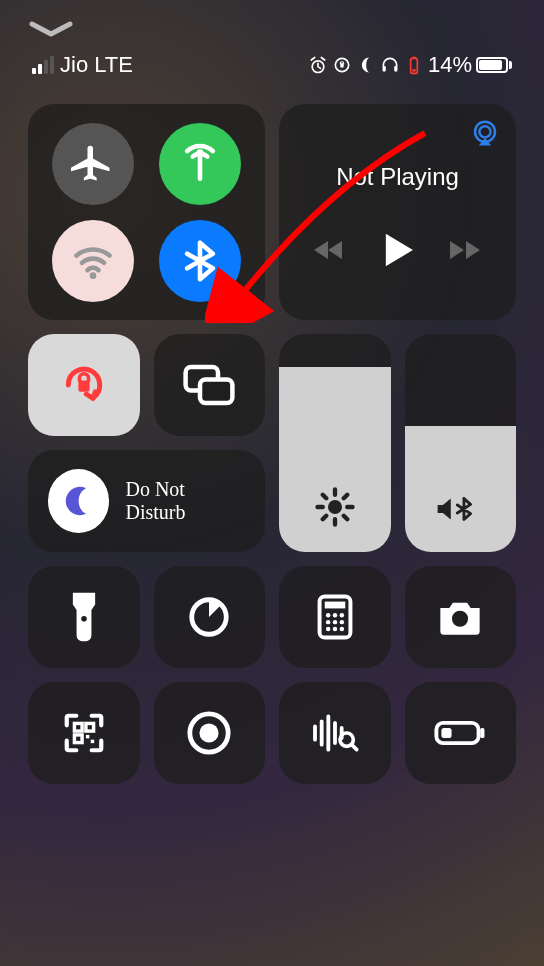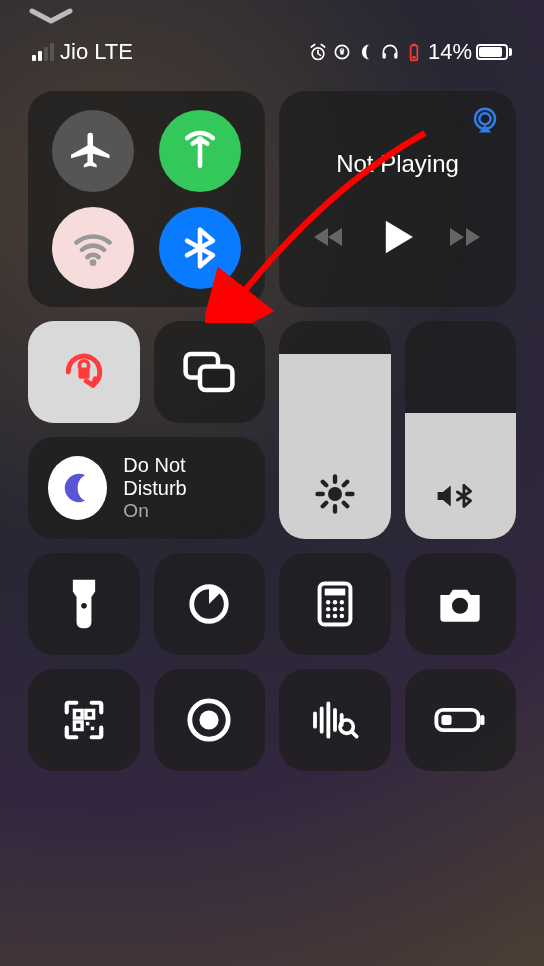--- a/index.html
+++ b/index.html
@@ -12,21 +12,21 @@
   overflow: hidden;
   position: relative;
 }
 .blur-overlay {
   position: absolute; inset: 0;
   background: rgba(30,30,30,0.25);
   backdrop-filter: blur(6px);
 }
 .container {
   position: relative;
-  padding: 5px 28px;
+  padding: 18px 28px;
 }
 .chevron {
   text-align: center;
   margin-bottom: 12px;
 }
 .chevron svg { width: 46px; height: 22px; }
 .status-bar {
   display: flex;
   justify-content: space-between;
   align-items: center;
@@ -115,21 +115,21 @@
   height: 102px;
   display:flex; align-items:center; justify-content:flex-start;
   padding: 0 20px;
   gap: 16px;
 }
 .dnd-circle {
   width: 64px; height:64px; border-radius:50%;
   background:#fff; display:flex; align-items:center; justify-content:center;
 }
 .dnd-text { line-height: 1.15; }
-.dnd-text .title { font-size: 20px; color:#fff; }
+.dnd-text .title { font-size: 20px; color:#fff;font-family:Liberation Serif, serif; }
 .dnd-text .sub { font-size: 19px; color:#aaa; }
 
 .slider {
   grid-row: 3 / 5;
   height: 218px;
   background: rgba(30,30,30,0.75);
   border-radius: 26px;
   position: relative;
   overflow:hidden;
   cursor:pointer;
@@ -296,21 +296,20 @@
     </div>
 
     <div class="card dnd-card">
       <div class="dnd-circle">
         <svg width="34" height="34" viewBox="0 0 24 24">
             <path d="M17 3a10 10 0 100 18c-7-3-7-15 0-18z" fill="#5856d6"></path>
           </svg>
       </div>
       <div class="dnd-text">
         <div class="title">Do Not Disturb</div>
-        <div class="sub">On</div>
       </div>
     </div>
 
     <div class="slider brightness">
       <div class="slider-fill"></div>
       <div class="slider-icon">
         <svg width="42" height="42" viewBox="0 0 24 24">
             <circle cx="12" cy="12" r="4" fill="#222"></circle>
             <g stroke="#222" stroke-width="2.5" stroke-linecap="round">
               <path d="M12 2v3M12 19v3M2 12h3M19 12h3M5 5l2 2M17 17l2 2M19 5l-2 2M5 19l2-2"></path>

